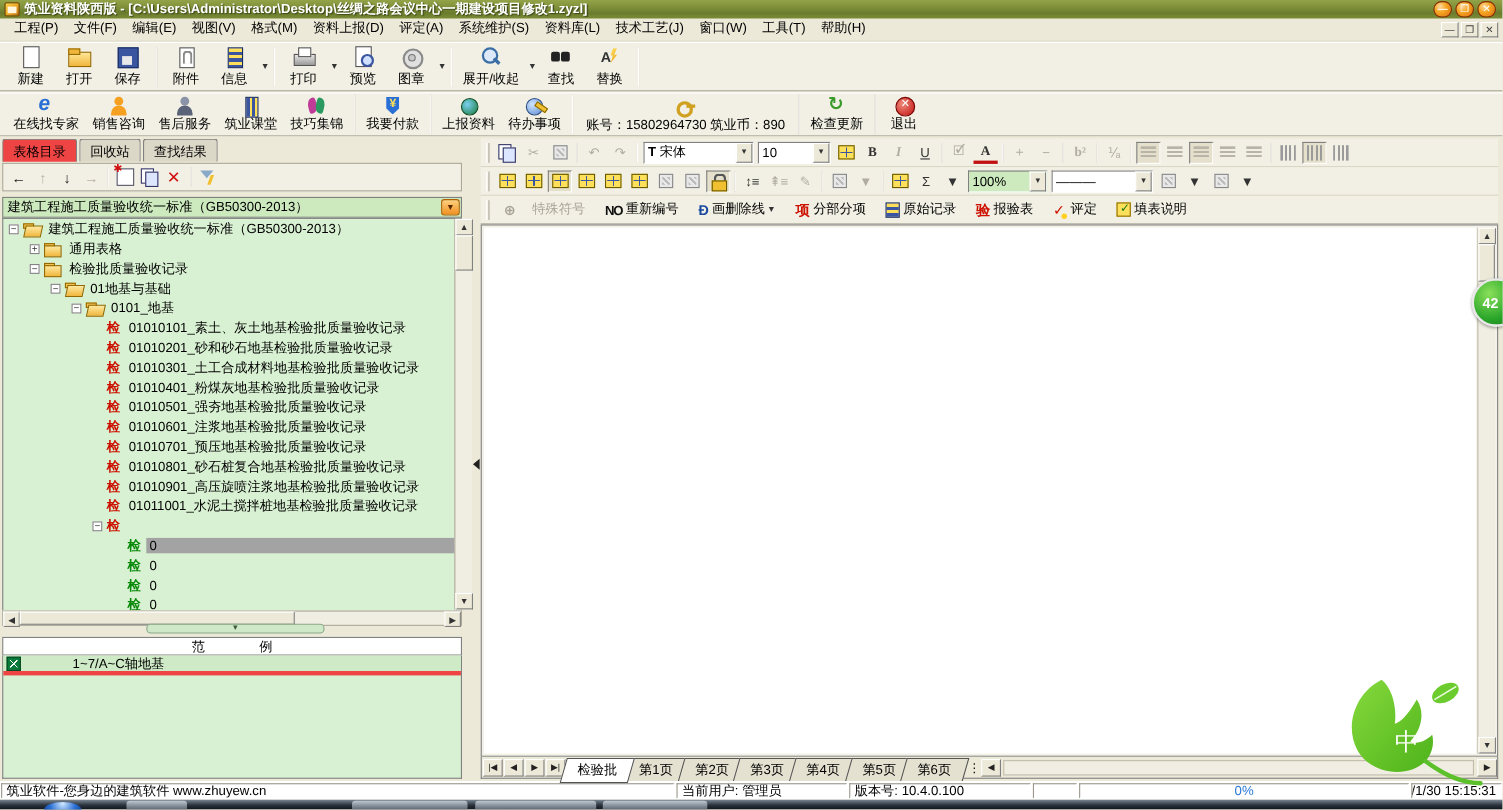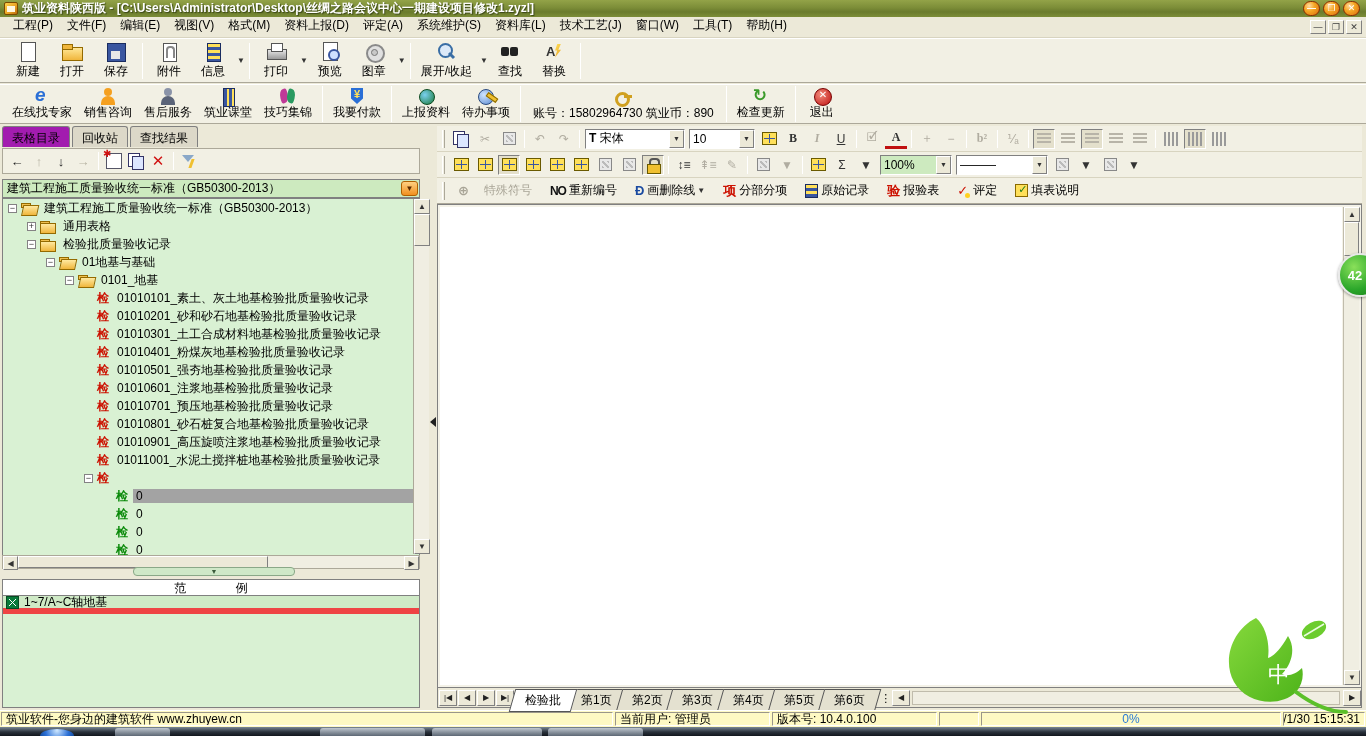--- a/index.html
+++ b/index.html
@@ -121,21 +121,21 @@
   .account-cell .bicon { height:18px; }
 
   
   .workspace { position:absolute; left:0; top:124px; width:1366px; height:586px; background:#ece9d8; }
 
   
   .left-panel { position:absolute; left:2px; top:2px; width:428px; height:582px; }
   .lp-tabs { position:absolute; left:0; top:0; height:21px; display:flex; }
   .lp-tab { padding:3px 9px 2px; border:1px solid #808080; border-bottom:none; background:#dcd8c8;
     margin-right:2px; border-radius:3px 3px 0 0; font-size:12px; white-space:nowrap; }
-  .lp-tab.active { background:#a21caf; position:relative; top:0; font-weight:normal; }
+  .lp-tab.active { background:#ef4444; position:relative; top:0; font-weight:normal; }
   .lp-tools { position:absolute; left:0; top:22px; width:418px; height:26px; background:#f2f0e4;
     border:1px solid #aca899; display:flex; align-items:center; padding-left:4px; gap:2px; }
   .tt-btn { width:20px; height:20px; display:flex; align-items:center; justify-content:center; font-size:13px; }
   .tt-sep { width:1px; height:18px; background:#aca899; border-right:1px solid #fff; margin:0 3px; }
   .arrow-black { color:#222; font-weight:bold; }
   .arrow-gray { color:#b8b4a4; font-weight:bold; }
   .ic-add-table-icon { position:relative; width:16px; height:16px; background:#fff; border:1px solid #556; }
   .ic-add-table-icon::before { content:"✱"; position:absolute; left:-4px; top:-6px; color:#d01010; font-size:10px; }
   .ic-copy-icon { position:relative; width:16px; height:16px; }
   .ic-copy-icon::before { content:""; position:absolute; left:0; top:0; width:10px; height:12px; background:#fff; border:1px solid #336; }
@@ -188,21 +188,21 @@
   .sb-thumb-h { position:absolute; left:15px; top:0; width:250px; height:12px; background:#ece9d8;
     border:1px solid; border-color:#fff #808080 #808080 #fff; }
   .split-btn { position:absolute; left:131px; top:441px; width:162px; height:9px; background:#cfe8c8;
     border:1px solid #8aa888; border-radius:4px; font-size:7px; line-height:7px; text-align:center; color:#3a5a3a; }
 
   .lp-example-header { position:absolute; left:0; top:453px; width:418px; height:17px; background:#fff;
     border:1px solid #808080; text-align:center; font-size:12px; }
   .lp-example-header span { word-spacing:46px; }
   .lp-example { position:absolute; left:0; top:470px; width:418px; height:112px; background:#d9f1d3;
     border:1px solid #808080; border-top:none; }
-  .example-row { display:flex; align-items:center; height:18px; padding-left:3px; border-bottom:6px solid #ef4444; background:#cfeac6; }
+  .example-row { display:flex; align-items:center; height:18px; padding-left:3px; border-bottom:4px solid #ef4444; background:#cfeac6;gap:42px; }
   .ic-sheet-icon { width:13px; height:13px; background:#0a7a3a; border:1px solid #064a22; position:relative; margin-right:5px; flex:none; }
   .ic-sheet-icon::before { content:""; position:absolute; left:2px; top:2px; width:7px; height:7px;
     background:linear-gradient(45deg,transparent 45%,#fff 45% 55%,transparent 55%),
                linear-gradient(-45deg,transparent 45%,#fff 45% 55%,transparent 55%); }
 
   .v-split-arrow { position:absolute; left:430px; top:286px; width:6px; height:24px; display:flex; align-items:center; }
   .v-split-arrow::before { content:""; width:0; height:0; border-top:5px solid transparent;
     border-bottom:5px solid transparent; border-right:6px solid #202020; }
 
   
@@ -271,21 +271,21 @@
     border-color:#fff #808080 #808080 #fff; font-size:8px; text-align:center; line-height:14px; color:#222; margin-left:1px; }
   .tabs-strip { display:flex; align-items:flex-start; height:18px; margin-left:4px; }
   .sheet-tab { position:relative; padding:2px 12px 2px; margin-left:-6px; background:#e4e1d0;
     border:1px solid #555; transform:skewX(-16deg); font-size:12px; white-space:nowrap; }
   .sheet-tab > span { display:inline-block; transform:skewX(16deg); }
   .sheet-tab.active { background:#fff; z-index:2; }
   .tab-more { margin-left:2px; font-size:11px; padding-top:2px; }
   .sheet-track { flex:1; height:14px; background:#f0eee2; border:1px solid #c0bcac; margin:0 2px; position:relative; }
 
   
-  .statusbar { position:absolute; left:0; top:710px; width:1366px; height:17px; background:#fef9c3;
+  .statusbar { position:absolute; left:0; top:710px; width:1366px; height:17px; background:#ffffff;
     border-top:1px solid #fff; display:flex; font-size:12px; }
   .st-cell { border:1px solid; border-color:#9a968a #fff #fff #9a968a; margin:1px; padding:0 4px;
     white-space:nowrap; overflow:hidden; display:flex; align-items:center; }
   .st-brand { width:612px; } .st-user { width:155px; } .st-version { width:165px; }
   .st-progress { width:300px; justify-content:center; color:#2a7ad6; }
   .st-gap { width:40px; }
   .st-date { flex:1; justify-content:flex-end; }
 
   
   .taskbar { position:absolute; left:0; top:727px; width:1366px; height:9px;

